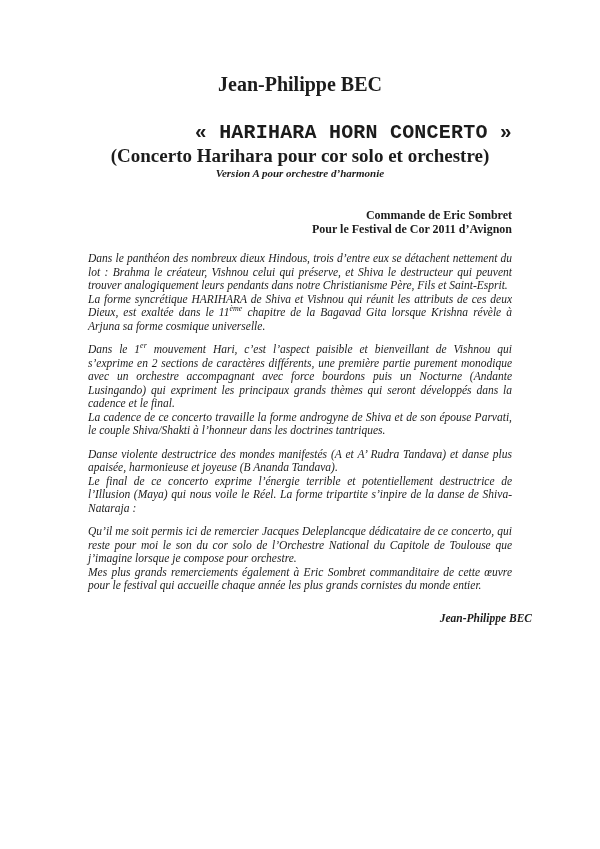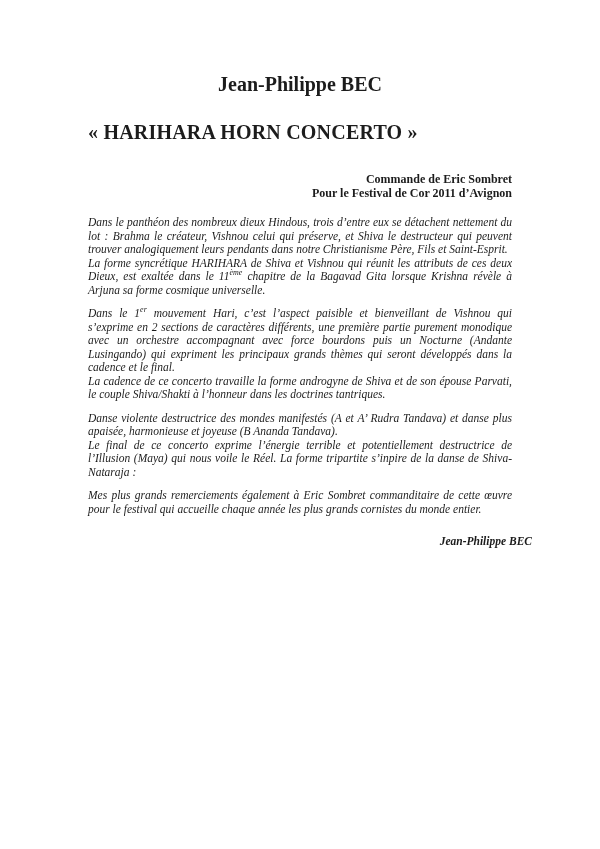--- a/index.html
+++ b/index.html
@@ -18,23 +18,24 @@
   .author {
     font-size: 20px;
     font-weight: bold;
     text-align: center;
     line-height: 24px;
   }
   .title-main {
     margin-top: 25px;
     font-size: 20px;
     font-weight: bold;
-    text-align: left;
+    text-align: right;
     line-height: 23px;
     letter-spacing: 0.2px;
+    font-family: Liberation Mono, monospace;
   }
   .title-sub {
     font-size: 19px;
     font-weight: bold;
     text-align: center;
     line-height: 23px;
   }
   .version {
     font-size: 11px;
     font-weight: bold;
@@ -89,20 +90,22 @@
   }
 </style>
 </head>
 <body>
 
 <div class="page">
 
   <div class="author">Jean-Philippe BEC</div>
 
   <div class="title-main">« HARIHARA HORN CONCERTO »</div>
+  <div class="title-sub">(Concerto Harihara pour cor solo et orchestre)</div>
+  <div class="version">Version A pour orchestre d’harmonie</div>
 
   <div class="commission">
     <div>Commande de Eric Sombret</div>
     <div>Pour le Festival de Cor 2011 d’Avignon</div>
   </div>
 
 
 
   <div class="body-text">
 
@@ -115,20 +118,21 @@
       <div class="flow"><span>Dans le 1</span><sup>er</sup><span> mouvement Hari, c’est l’aspect paisible et bienveillant de Vishnou qui s’exprime en 2 sections de caractères différents, une première partie purement monodique avec un orchestre accompagnant avec force bourdons puis un Nocturne (Andante Lusingando)  qui expriment les principaux  grands thèmes qui seront développés dans la cadence et le final.</span></div>
       <div class="flow">La cadence de ce concerto travaille la forme androgyne de Shiva et de son épouse Parvati, le couple Shiva/Shakti à l’honneur dans les doctrines tantriques.</div>
     </div>
 
     <div class="para">
       <div class="flow">Danse violente  destructrice des mondes manifestés (A et A’ Rudra Tandava) et danse plus apaisée,  harmonieuse et joyeuse (B Ananda Tandava).</div>
       <div class="flow">Le final de ce concerto exprime l’énergie terrible et potentiellement destructrice de l’Illusion (Maya)  qui nous voile le Réel. La forme tripartite s’inpire de la danse de Shiva-Nataraja :</div>
     </div>
 
     <div class="para">
+      <div class="flow">Qu’il me soit permis ici de remercier Jacques Deleplancque dédicataire de ce concerto, qui reste pour moi le son du cor solo de l’Orchestre National du Capitole de Toulouse que j’imagine lorsque je compose pour orchestre.</div>
       <div class="flow">Mes plus grands remerciements également  à Eric Sombret commanditaire de cette œuvre pour le festival qui accueille chaque année les plus grands cornistes du monde entier.</div>
     </div>
 
     <div class="signature">Jean-Philippe BEC</div>
 
   </div>
 
 </div>
 
 </body></html>

